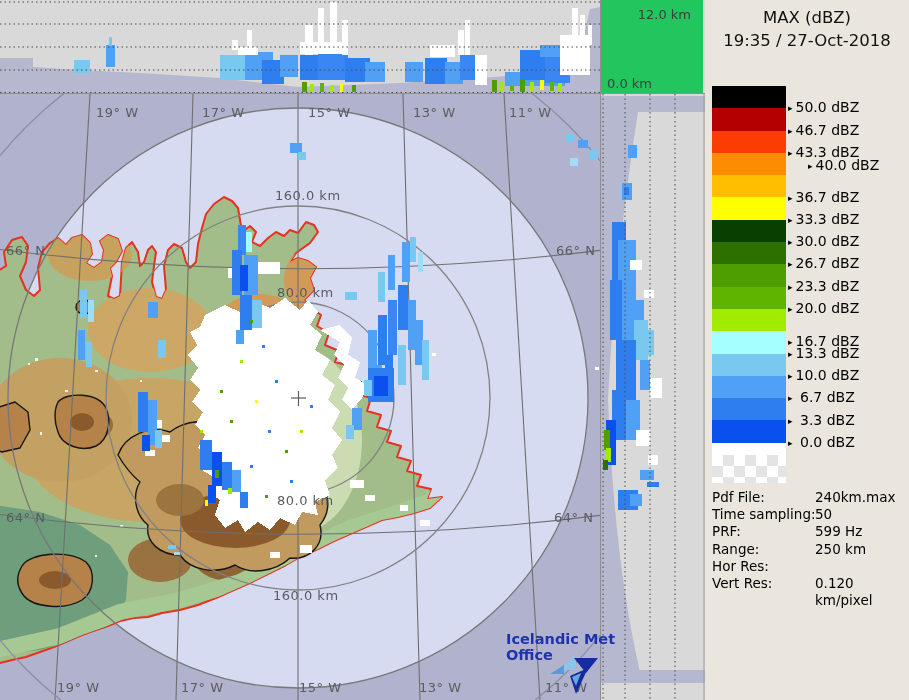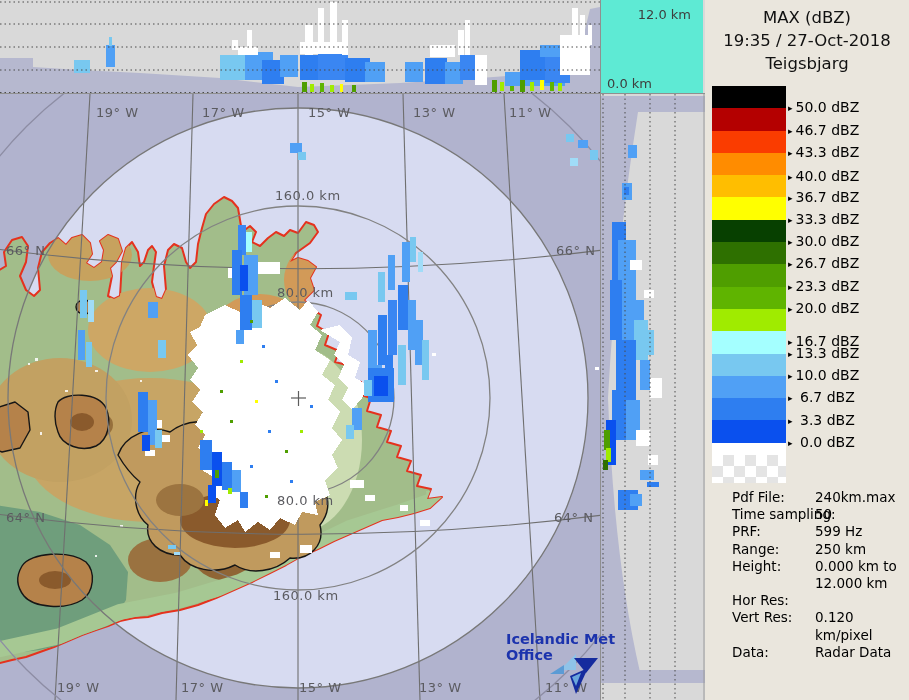--- a/index.html
+++ b/index.html
@@ -3,21 +3,21 @@
 <meta charset="utf-8">
 <style>
   html,body{margin:0;padding:0;background:#777;}
   #screen{position:relative;width:909px;height:700px;overflow:hidden;
           font-family:"DejaVu Sans","Liberation Sans",sans-serif;background:#d9d9d9;}
   #screen svg{position:absolute;display:block;}
   
   #top-panel{left:0;top:0;}
   #right-panel{left:600px;top:94px;}
   #main-map{left:0;top:94px;}
-  #corner{position:absolute;left:600px;top:0;width:103px;height:94px;background:#5eead4;}
+  #corner{position:absolute;left:600px;top:0;width:103px;height:94px;background:#22c55e;}
   #corner .km-top{position:absolute;right:12px;top:7px;font-size:13px;color:#3e3e3e;}
   #corner .km-bottom{position:absolute;left:7px;bottom:3px;font-size:13px;color:#3e3e3e;}
   .sep{position:absolute;background:#8f8f8f;}
   
   #map-labels{position:absolute;left:0;top:0;width:600px;height:700px;pointer-events:none;}
   #map-labels span{position:absolute;font-size:13px;color:#5b5b60;letter-spacing:.5px;white-space:nowrap;}
   
   #logo{position:absolute;left:506px;top:632px;width:110px;color:#1c33ad;font-weight:bold;
         font-size:14.5px;line-height:15.5px;}
   #logo svg{position:absolute;left:42px;top:14px;}
@@ -29,21 +29,21 @@
   #colorbar .band{width:74px;}
   #cb-white{width:74px;height:12px;background:#ffffff;}
   #cb-checker{width:74px;height:28px;
       background-image:conic-gradient(#e4e4e4 90deg,#ffffff 90deg 180deg,#e4e4e4 180deg 270deg,#ffffff 270deg);
       background-size:22px 22px;}
   #cb-labels{position:absolute;left:83px;top:86px;width:120px;}
   #cb-labels .cb-row{position:absolute;left:0;font-size:14px;white-space:nowrap;color:#000;}
   #cb-labels .arr{font-size:9px;vertical-align:1px;margin-right:3px;color:#000;}
   #meta{position:absolute;left:7px;top:489px;width:192px;font-size:13.5px;line-height:17.2px;color:#000;}
   #meta .m-row{display:grid;grid-template-columns:103px 1fr;}
-  #meta .m-label{white-space:nowrap;margin-left:20px;}
+  #meta .m-label{white-space:nowrap;}
   #meta .m-value{white-space:pre-line;}
   #meta-footer{margin-top:1px;}
 </style>
 </head>
 <body>
 
 <div id="screen">
 
   <svg id="top-panel" width="600" height="94" viewBox="0 0 600 94">
     <rect x="0" y="0" width="600" height="94" fill="#d9d9d9"></rect>
@@ -385,21 +385,20 @@
       <polygon points="26,12 50,12 38,27" fill="#152b9e"></polygon>
       <polygon points="22,30 40,22 28,48" fill="#152b9e"></polygon>
       <polygon points="24,31 33,27 28,40" fill="#6aa6dc"></polygon>
     </svg>
   </div>
 
   <div id="legend">
     <div class="title-block">
       <div>MAX (dBZ)</div>
       <div>19:35 / 27-Oct-2018</div>
-      <div>Teigsbjarg</div>
     </div>
     <div id="colorbar">
       <div id="cb-bands">
           <div class="band" style="height: 22.3px; background: rgb(0, 0, 0);"></div>
           <div class="band" style="height: 22.3px; background: rgb(180, 0, 0);"></div>
           <div class="band" style="height: 22.3px; background: rgb(250, 60, 0);"></div>
           <div class="band" style="height: 22.3px; background: rgb(255, 140, 0);"></div>
           <div class="band" style="height: 22.3px; background: rgb(255, 190, 0);"></div>
           <div class="band" style="height: 22.3px; background: rgb(255, 255, 0);"></div>
           <div class="band" style="height: 22.3px; background: rgb(7, 64, 0);"></div>
@@ -413,21 +412,21 @@
           <div class="band" style="height: 22.3px; background: rgb(46, 126, 240);"></div>
           <div class="band" style="height: 22.3px; background: rgb(10, 80, 238);"></div>
         </div>
       <div id="cb-white"></div>
       <div id="cb-checker"></div>
     </div>
     <div id="cb-labels">
         <div class="cb-row" style="top: 13.3px;"><span class="arr">▸</span><span>50.0 dBZ</span></div>
         <div class="cb-row" style="top: 35.6px;"><span class="arr">▸</span><span>46.7 dBZ</span></div>
         <div class="cb-row" style="top: 57.9px;"><span class="arr">▸</span><span>43.3 dBZ</span></div>
-        <div class="cb-row" style="top: 82px;"><span class="arr">▸</span><span>40.0 dBZ</span></div>
+        <div class="cb-row" style="top: 71px; margin-left: 20px;"><span class="arr">▸</span><span>40.0 dBZ</span></div>
         <div class="cb-row" style="top: 102.5px;"><span class="arr">▸</span><span>36.7 dBZ</span></div>
         <div class="cb-row" style="top: 124.8px;"><span class="arr">▸</span><span>33.3 dBZ</span></div>
         <div class="cb-row" style="top: 147.1px;"><span class="arr">▸</span><span>30.0 dBZ</span></div>
         <div class="cb-row" style="top: 169.4px;"><span class="arr">▸</span><span>26.7 dBZ</span></div>
         <div class="cb-row" style="top: 191.7px;"><span class="arr">▸</span><span>23.3 dBZ</span></div>
         <div class="cb-row" style="top: 214px;"><span class="arr">▸</span><span>20.0 dBZ</span></div>
         <div class="cb-row" style="top: 247px;"><span class="arr">▸</span><span>16.7 dBZ</span></div>
         <div class="cb-row" style="top: 258.6px;"><span class="arr">▸</span><span>13.3 dBZ</span></div>
         <div class="cb-row" style="top: 280.9px;"><span class="arr">▸</span><span>10.0 dBZ</span></div>
         <div class="cb-row" style="top: 303.2px;"><span class="arr">▸</span><span> 6.7 dBZ</span></div>
@@ -446,32 +445,23 @@
           </div>
           <div class="m-row">
             <span class="m-label">PRF:</span>
             <span class="m-value">599 Hz</span>
           </div>
           <div class="m-row">
             <span class="m-label">Range:</span>
             <span class="m-value">250 km</span>
           </div>
           <div class="m-row">
-            <span class="m-label">Height:</span>
-            <span class="m-value">0.000 km to
-12.000 km</span>
-          </div>
-          <div class="m-row">
             <span class="m-label">Hor Res:</span>
           </div>
           <div class="m-row">
             <span class="m-label">Vert Res:</span>
             <span class="m-value">0.120 km/pixel</span>
-          </div>
-          <div class="m-row">
-            <span class="m-label">Data:</span>
-            <span class="m-value">Radar Data</span>
           </div>
         </div>
     </div>
   </div>
 
 </div>
 
 </body></html>

